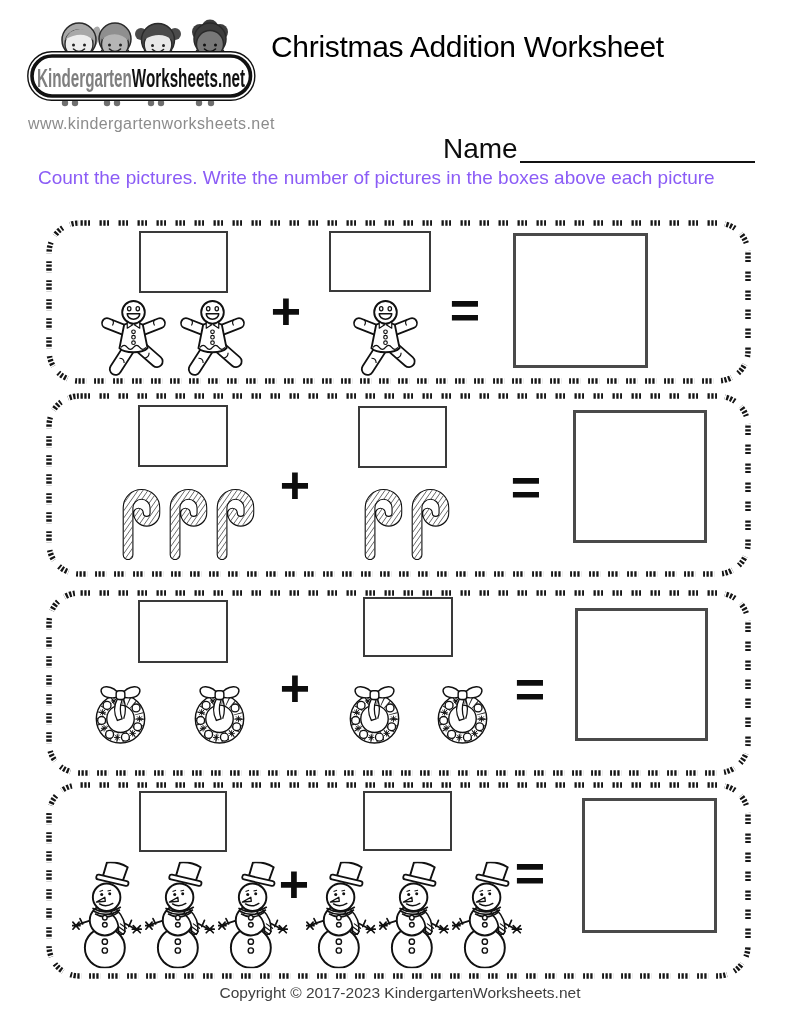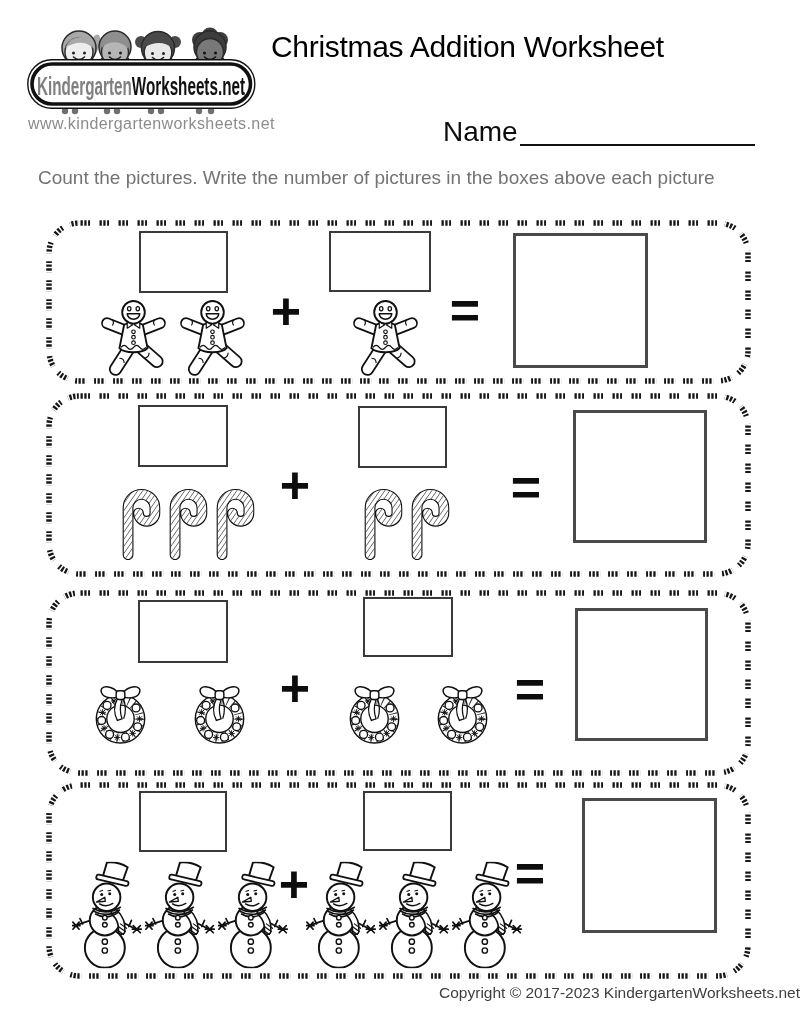--- a/index.html
+++ b/index.html
@@ -1,33 +1,33 @@
 <!DOCTYPE html>
 <html><head>
 <meta charset="utf-8">
 <style>
   html,body{margin:0;padding:0;background:#fff;}
   body{width:800px;height:1035px;position:relative;overflow:hidden;
        font-family:"Liberation Sans", sans-serif;color:#111;}
   *{box-sizing:border-box;}
 
   
-  .logo{position:absolute;left:27px;top:16px;width:232px;height:106px;}
+  .logo{position:absolute;left:27px;top:8px;width:232px;height:106px;}
   .site-url{position:absolute;left:28px;top:115px;font-size:16px;color:#8c8c8c;letter-spacing:.4px;}
 
   
   .title{position:absolute;left:271px;top:30px;width:520px;margin:0;
          font-size:30px;font-weight:400;letter-spacing:-.3px;color:#000;white-space:nowrap;}
-  .name-row{position:absolute;left:443px;top:116px;width:312px;display:flex;align-items:flex-end;}
+  .name-row{position:absolute;left:443px;top:133px;width:312px;display:flex;align-items:flex-end;}
   .name-label{font-size:28px;color:#0d0d0d;line-height:1;}
   .name-line{flex:1;border-bottom:2px solid #111;height:30px;margin-left:2px;}
 
   
   .instructions{position:absolute;left:38px;top:166px;width:740px;
-                font-size:19px;line-height:23px;color:#737373;}
+                font-size:19px;line-height:23px;color:#8b5cf6;}
 
   
   .prow{position:absolute;left:45px;width:707px;}
   .row-0{top:219px;height:166px}
   .row-1{top:392px;height:186px}
   .row-2{top:589px;height:188px}
   .row-3{top:781px;height:199px}
   .stitch-svg{position:absolute;left:0;top:0;pointer-events:none;}
   .slot{position:absolute;}
   .sbox{border:2px solid #3a3a3a;background:#fff;}
@@ -68,21 +68,21 @@
   .row-3 .box1{left:94px;top:10px;width:88px;height:61px}
   .row-3 .box2{left:318px;top:10px;width:89px;height:60px}
   .row-3 .bigbox{left:537px;top:17px;width:135px;height:135px}
   .row-3 .plus{left:249px;top:103px}
   .row-3 .eq{left:485px;top:92px}
   .row-3 .picsL{left:27px;top:77px;gap:2px}
   .row-3 .picsR{left:261px;top:77px;gap:2px}
   .row-3 .pic{width:71px;height:114px}
 
   
-  .footer{position:absolute;left:0;top:984px;width:800px;text-align:right;
+  .footer{position:absolute;left:0;top:984px;width:800px;text-align:center;
           font-size:15.5px;color:#3f3f3f;line-height:17px;}
 
   .defs-svg{position:absolute;width:0;height:0;overflow:hidden;}
 </style>
 </head>
 <body>
 
 <svg class="defs-svg" xmlns="http://www.w3.org/2000/svg" aria-hidden="true">
   <defs>
     <pattern id="cane-stripes" patternUnits="userSpaceOnUse" width="5.5" height="5.5" patternTransform="rotate(35)">

